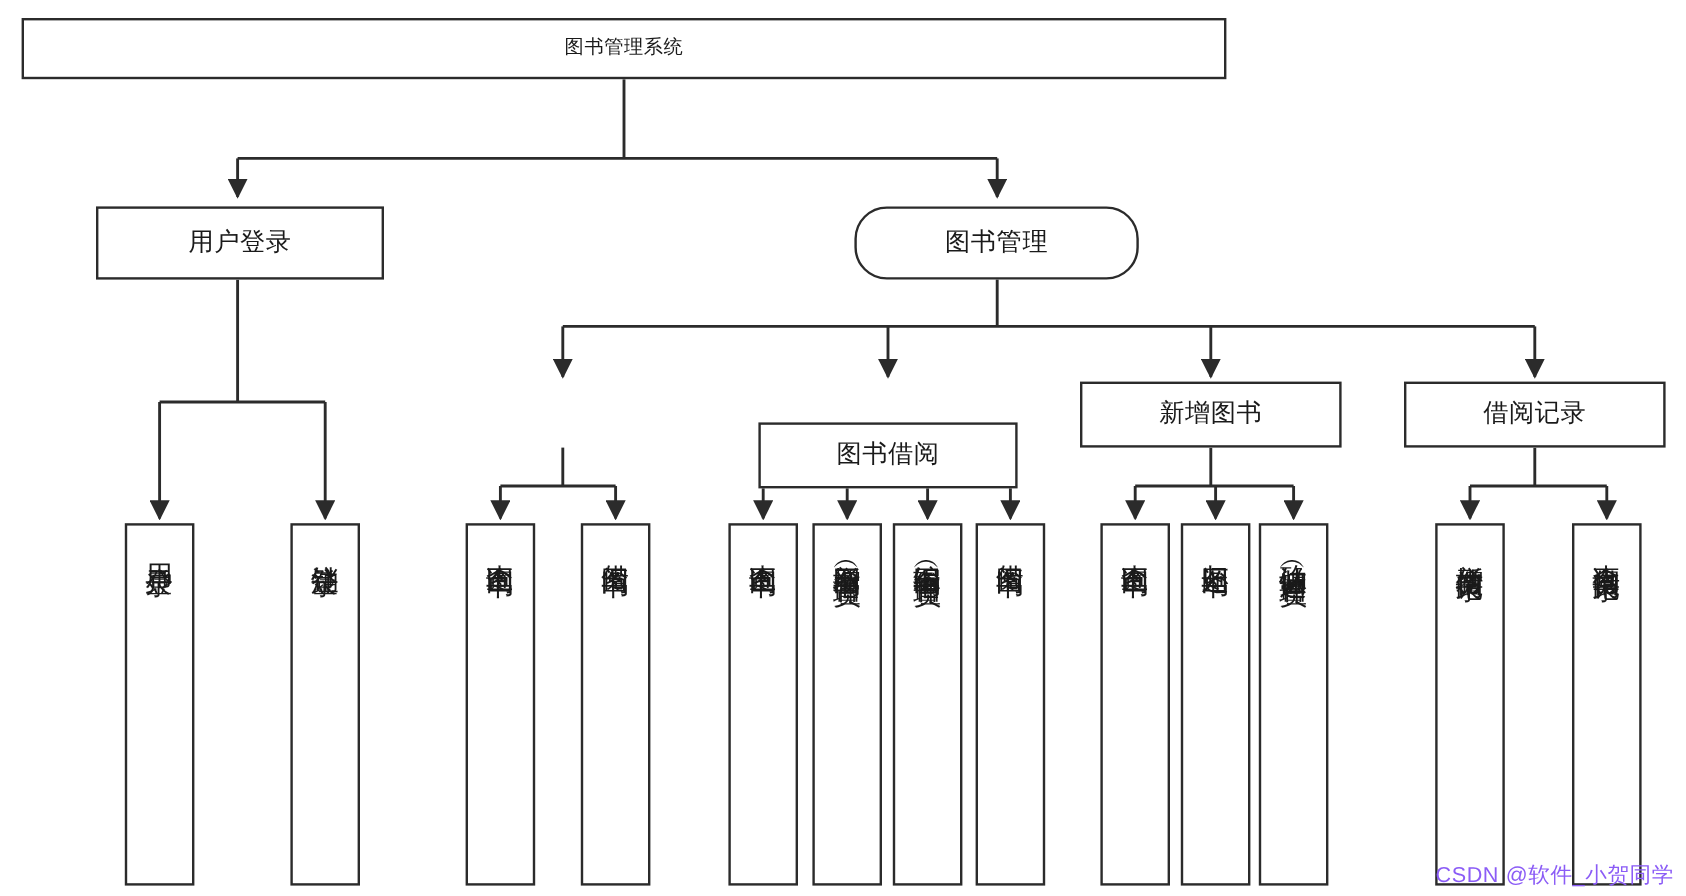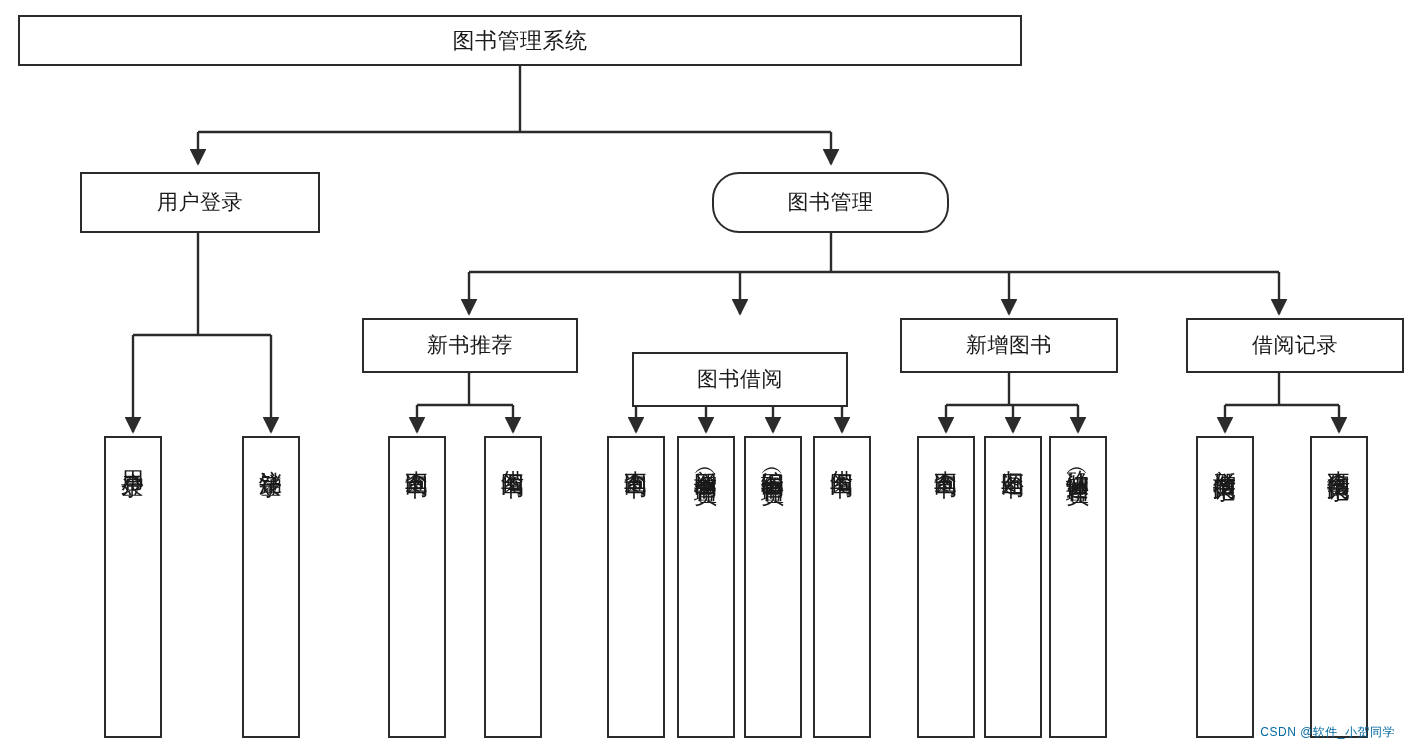--- a/index.html
+++ b/index.html
@@ -49,27 +49,27 @@
     padding-top: 14px;
   }
   .node.vert .lbl {
     writing-mode: vertical-rl;
     text-orientation: upright;
     font-size: 23px;
     line-height: 1.05;
     letter-spacing: 2px;
     white-space: nowrap;
   }
-  .node.root .lbl { font-size: 22px; }
+  .node.root .lbl { font-size: 16px; }
   .watermark {
     position: absolute;
     right: 10px;
     bottom: 6px;
-    font-size: 12px;
-    color: #0369a1;
+    font-size: 18px;
+    color: #8b5cf6;
     white-space: nowrap;
     letter-spacing: 0.5px;
   }
 </style>
 </head>
 <body>
 
 <div id="canvas">
 
   <svg class="wires" viewBox="0 0 1405 747">
@@ -126,30 +126,27 @@
     <span class="lbl">图书管理系统</span>
   </div>
 
   <div class="node horiz" style="left:80px; top:172px; width:240px; height:61px;">
     <span class="lbl">用户登录</span>
   </div>
   <div class="node horiz" style="left:712px; top:172px; width:237px; height:61px;border-radius:27px;">
     <span class="lbl">图书管理</span>
   </div>
 
-  <div class="node horiz" style="left:362px; top:318px; width:216px; height:55px;">
-    <span class="lbl">新书推荐</span>
-  </div>
   <div class="node horiz" style="left:632px; top:318px; width:216px; height:55px;margin-top:34px;">
     <span class="lbl">图书借阅</span>
   </div>
   <div class="node horiz" style="left:900px; top:318px; width:218px; height:55px;">
     <span class="lbl">新增图书</span>
   </div>
-  <div class="node horiz" style="left:1170px; top:318px; width:218px; height:55px;margin-left:16px;">
+  <div class="node horiz" style="left:1170px; top:318px; width:218px; height:55px;">
     <span class="lbl">借阅记录</span>
   </div>
 
   <div class="node vert" style="left:104px; top:436px; width:58px; height:302px;">
     <span class="lbl">用户登录</span>
   </div>
   <div class="node vert" style="left:242px; top:436px; width:58px; height:302px;">
     <span class="lbl">注销登录</span>
   </div>
 

